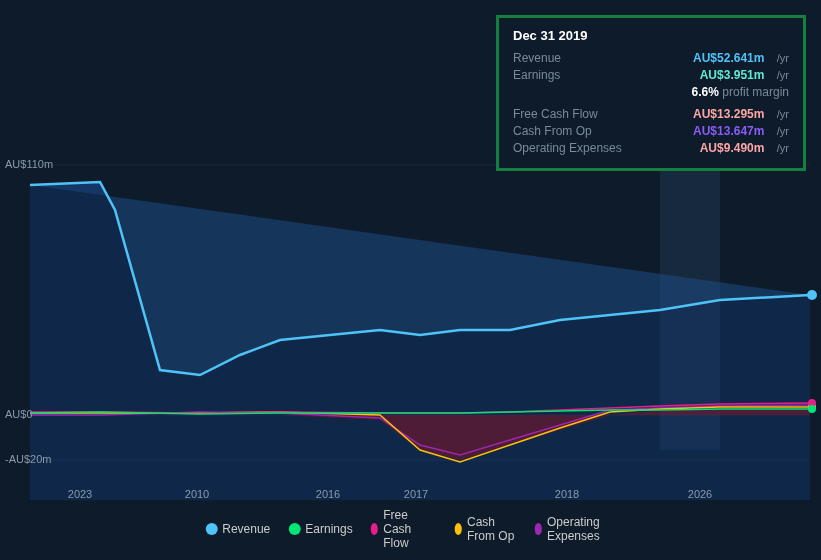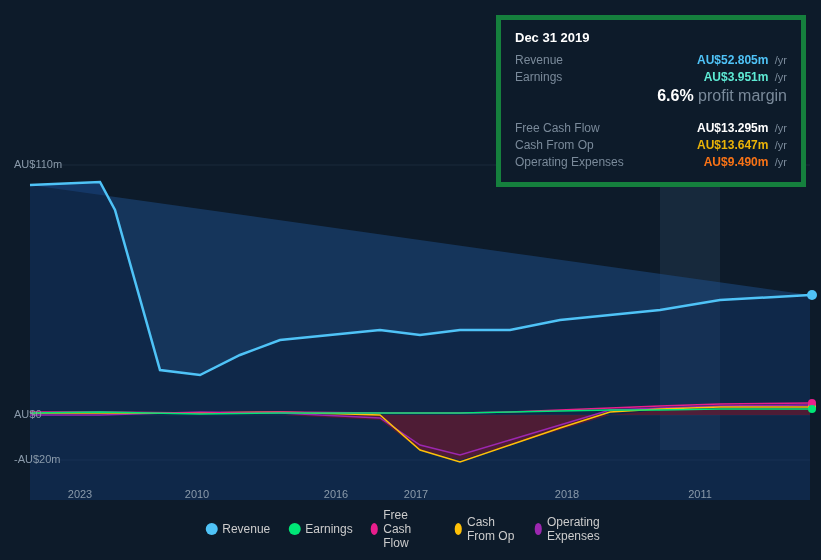--- a/index.html
+++ b/index.html
@@ -17,21 +17,21 @@
       width: 821px;
       height: 560px;
     }
 
     
     .tooltip-card {
       position: absolute;
       top: 15px;
       right: 15px;
       background: #0d1b2a;
-      border: 5px solid #15803d;
+      border: 3px solid #15803d;
       padding: 10px 14px;
       width: 310px;
       z-index: 10;
     }
 
     .tooltip-date {
       color: #ffffff;
       font-size: 13px;
       font-weight: bold;
       margin-bottom: 8px;
@@ -50,41 +50,41 @@
       min-width: 120px;
     }
 
     .tooltip-value {
       font-weight: bold;
     }
 
     .tooltip-unit {
       color: #7a8a9a;
       font-size: 11px;
-      margin-left: 3px;
+      margin-left: 9px;
     }
 
     .color-blue { color: #4fc3f7; }
     .color-green { color: #5eead4; }
-    .color-cyan { color: #ffffff; }
-    .color-orange { color: #eab308; }
-    .color-purple { color: #f97316; margin-top: 6px; }
+    .color-cyan { color: #fca5a5; }
+    .color-orange { color: #8b5cf6; }
+    .color-purple { color: #fca5a5; margin-top: 6px; }
 
     .profit-margin {
       color: #ffffff;
-      font-size: 16px;
+      font-size: 12px;
       text-align: right;
       margin-top: 1px;
-      margin-bottom: 16px;
+      margin-bottom: 8px;
     }
 
     
     .y-label {
       position: absolute;
-      left: 14px;
+      left: 5px;
       color: #8a9aaa;
       font-size: 11px;
       text-align: right;
     }
 
     
     .x-label {
       position: absolute;
       bottom: 60px;
       color: #8a9aaa;
@@ -162,32 +162,32 @@
     <circle cx="812" cy="403" r="4" fill="#e91e8c"></circle>
     <circle cx="812" cy="409" r="4" fill="#00e676"></circle>
   </svg>
 
   <div class="y-label" style="top: 158px;">AU$110m</div>
   <div class="y-label" style="top: 408px;">AU$0</div>
   <div class="y-label" style="top: 453px;">-AU$20m</div>
 
   <div class="x-label" style="left: 80px;">2023</div>
   <div class="x-label" style="left: 197px;">2010</div>
-  <div class="x-label" style="left: 336px;">2016</div>
+  <div class="x-label" style="left: 328px;">2016</div>
   <div class="x-label" style="left: 416px;">2017</div>
   <div class="x-label" style="left: 567px;">2018</div>
-  <div class="x-label" style="left: 700px;">2011</div>
+  <div class="x-label" style="left: 700px;">2026</div>
 
   <div class="tooltip-card">
     <div class="tooltip-date">Dec 31 2019</div>
 
     <div class="tooltip-row">
       <span class="tooltip-label">Revenue</span>
       <span>
-        <span class="tooltip-value color-blue">AU$52.805m</span>
+        <span class="tooltip-value color-blue">AU$52.641m</span>
         <span class="tooltip-unit">/yr</span>
       </span>
     </div>
 
     <div class="tooltip-row">
       <span class="tooltip-label">Earnings</span>
       <span>
         <span class="tooltip-value color-green">AU$3.951m</span>
         <span class="tooltip-unit">/yr</span>
       </span>

